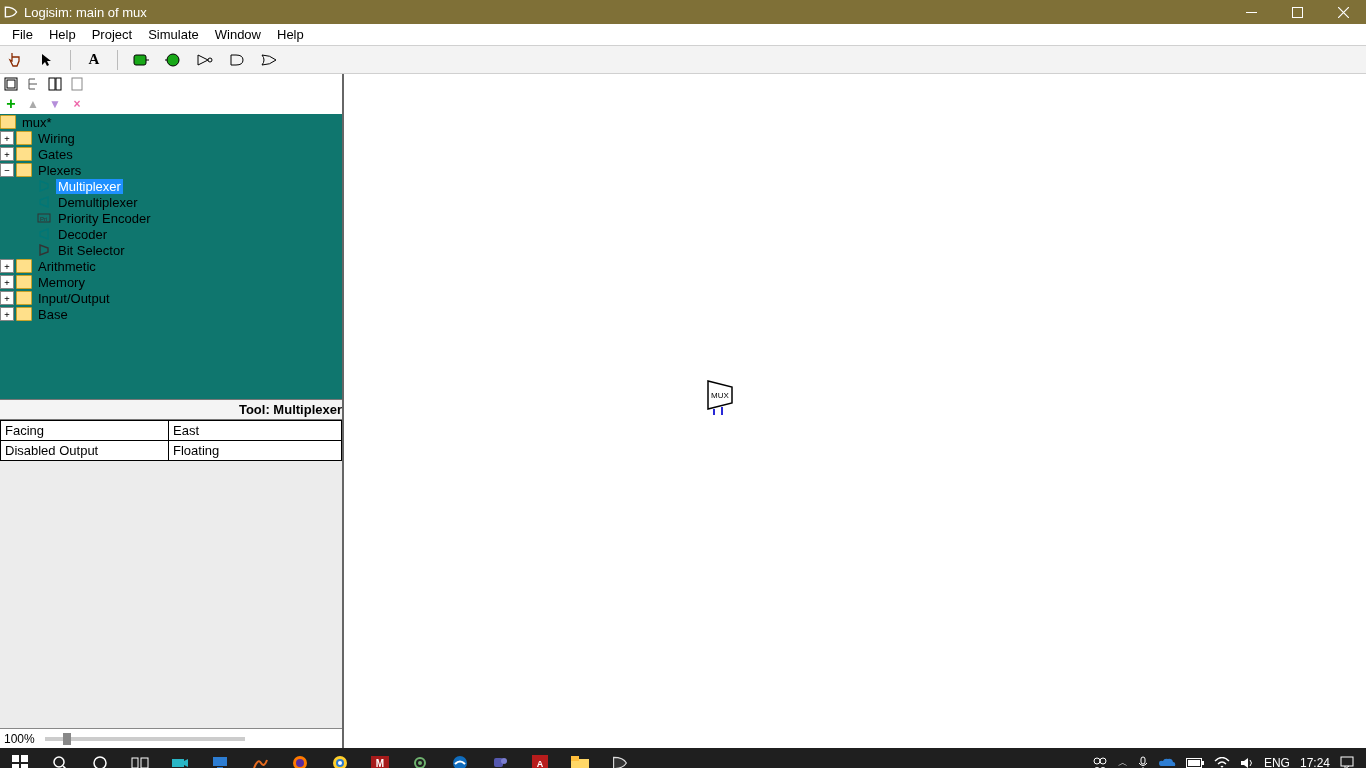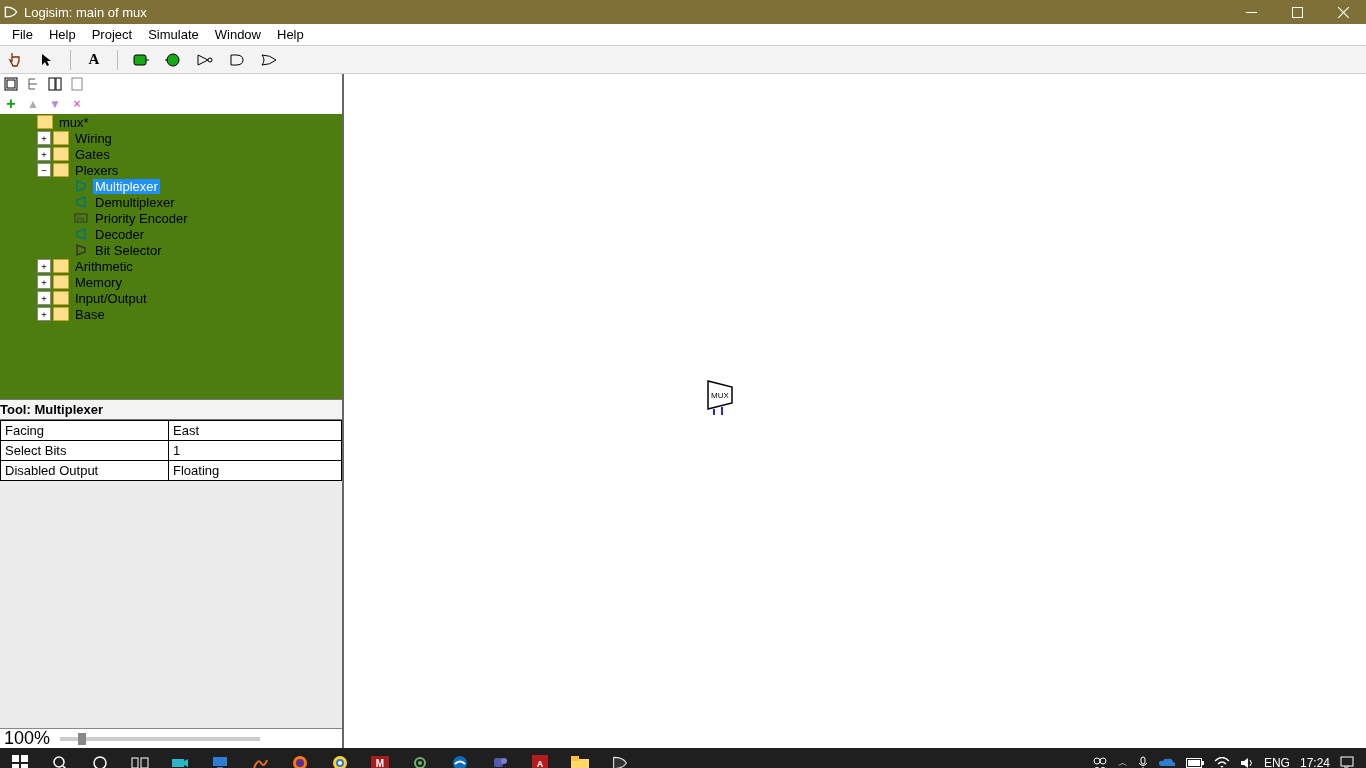--- a/index.html
+++ b/index.html
@@ -22,52 +22,52 @@
 
   
   .workspace { display: flex; height: 674px; }
   .left-col { width: 342px; display:flex; flex-direction:column; border-right: 1px #999; }
 
   
   .subtool-row { height: 20px; display:flex; align-items:center; padding-left:2px; gap:4px; }
   .subtool-row .mini { width:18px; height:18px; display:flex; align-items:center; justify-content:center; cursor:pointer; }
 
   
-  .tree { flex: 0 0 auto; height: 285px; background:#4d7c0f; overflow:auto; font-size:13px;padding-left:37px; }
+  .tree { flex: 0 0 auto; height: 285px; background:#0f766e; overflow:auto; font-size:13px; }
   .tree ul { list-style:none; }
   .tree li { white-space:nowrap; }
   .row { display:flex; align-items:center; height:16px; }
   .indent    { width:18px; display:inline-block; }
   .expander  { width:14px; height:14px; display:inline-flex; align-items:center; justify-content:center; cursor:pointer; font-size:9px; font-family:monospace; border:1px solid #888; background:#fff; margin-right:2px; }
   .folder-ic { width:16px; height:14px; background:#ffe08a; border:1px solid #c9a227; border-radius:1px; margin-right:4px; display:inline-block; }
   .comp-ic   { width:16px; display:inline-flex; align-items:center; justify-content:center; margin-right:4px; }
   .tree .label { padding:0 2px; cursor:default; }
   .tree .selected .label { background:#1e90ff; color:#fff; }
 
   
   .props { border-top:1px solid #777; display:flex; flex-direction:column; flex:1; }
-  .props-title { text-align:left; font-weight:bold; background:#f4f4f4; padding:2px 0; font-size:13px; border-bottom:1px solid #777;}
+  .props-title { text-align:right; font-weight:bold; background:#f4f4f4; padding:2px 0; font-size:13px; border-bottom:1px solid #777;}
   .props-table { border-collapse:collapse; width:100%; font-size:13px; }
   .props-table td { border:1px solid #000; padding:2px 4px; height:19px; }
   .props-table td.key { width:168px;margin-top:46px; }
   .props-fill { flex:1; background:#ececec; }
 
   
   .canvas-wrap { flex:1; position:relative; border-left: 2px solid #666; background:#fff; }
   .canvas {
     position:absolute; inset:0;
     background-color:#fff;
     background-image: radial-gradient(#999 .6px, transparent .6px);
     background-size: 10px 10px;
     background-position: 0 0;
   }
   .mux-ghost { position:absolute; top:303px; left:360px; width:34px; height:40px; }
 
   
-  .zoom-strip { height:20px; border-top:1px solid #888; display:flex; align-items:center; padding-left:4px; font-size:18px; background:#fff; }
+  .zoom-strip { height:20px; border-top:1px solid #888; display:flex; align-items:center; padding-left:4px; font-size:12px; background:#fff; }
   .zoom-strip .slider { flex:0 0 200px; height:4px; background:#ccc; margin-left:10px; position:relative; }
   .zoom-strip .slider::after { content:""; position:absolute; left:18px; top:-4px; width:8px; height:12px; background:#888; }
 
   
   .taskbar { height:30px; background:#1f1f1f; display:flex; align-items:center; color:#fff; }
   .taskbar .tb-btn { width:40px; height:30px; display:flex; align-items:center; justify-content:center; cursor:pointer; }
   .taskbar .tray { margin-left:auto; display:flex; align-items:center; gap:10px; padding-right:12px; font-size:12px;}
   .taskbar svg { display:block; }
 </style>
 </head>
@@ -315,24 +315,20 @@
 
     <div class="props">
       <div class="props-title">Tool: Multiplexer</div>
       <table class="props-table">
         <tbody>
             <tr>
               <td class="key">Facing</td>
               <td>East</td>
             </tr>
         <tr>
-              <td class="key">Select Bits</td>
-              <td>1</td>
-            </tr>
-        <tr>
               <td class="key">Disabled Output</td>
               <td>Floating</td>
             </tr>
       </tbody>
         </table>
       <div class="props-fill"></div>
       <div class="zoom-strip">
         <span>100%</span>
         <div class="slider"></div>
       </div>

